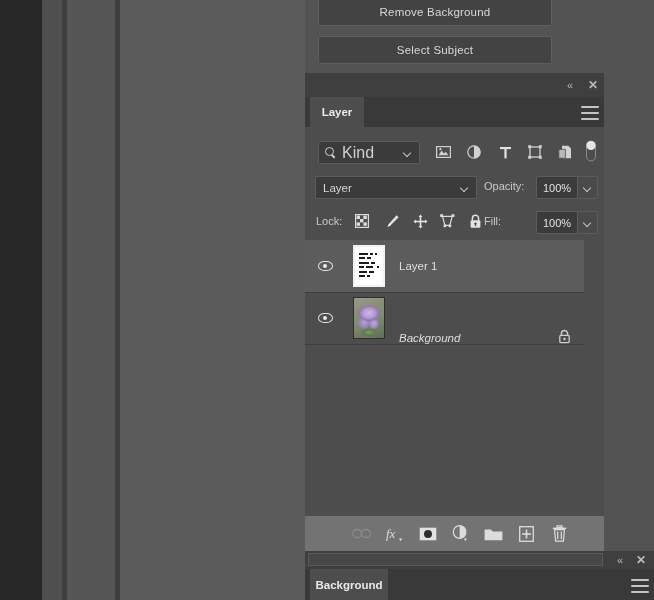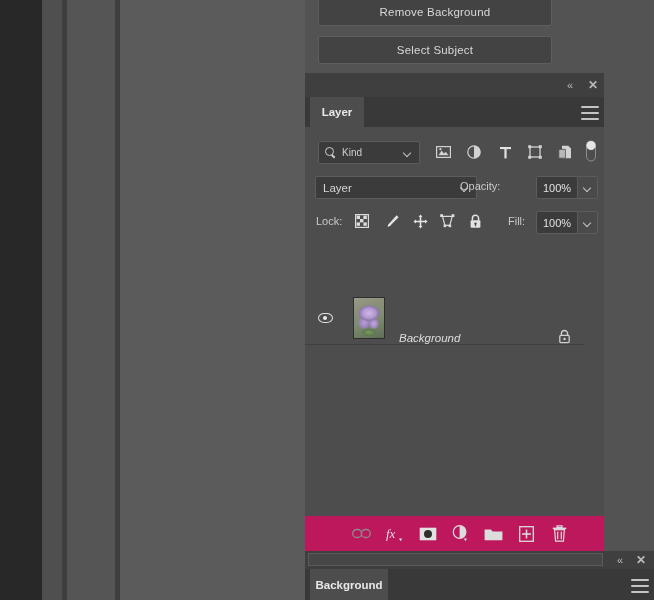--- a/index.html
+++ b/index.html
@@ -74,21 +74,21 @@
   }
   #search-icon{margin-left:6px;width:11px;height:11px;position:relative;flex:none;}
   #search-icon::before{
     content:"";position:absolute;left:0;top:0;width:7px;height:7px;
     border:1.5px solid #cdcdcd;border-radius:50%;
   }
   #search-icon::after{
     content:"";position:absolute;left:7px;top:7px;width:4px;height:1.5px;
     background:#cdcdcd;transform:rotate(45deg);transform-origin:left center;
   }
-  #kind-label{margin-left:6px;color:#cfcfcf;font-size:10px;}
+  #kind-label{margin-left:6px;color:#cfcfcf;font-size:16px;}
   #kind-caret{margin-left:auto;margin-right:7px;}
   .caret{
     width:8px;height:8px;position:relative;flex:none;
   }
   .caret::after{
     content:"";position:absolute;left:0;top:1px;width:5px;height:5px;
     border-left:1.6px solid #c6c6c6;border-bottom:1.6px solid #c6c6c6;
     transform:rotate(-45deg);
   }
   .filter-icon{position:absolute;top:143px;width:20px;height:18px;cursor:default;
@@ -102,21 +102,21 @@
 
   
   #blend-row{left:305px;top:172px;width:299px;height:30px;}
   #blend-select{
     left:315px;top:176px;width:160px;height:21px;
     background:#3b3b3b;border:1px solid #5c5c5c;border-radius:2px;
     display:flex;align-items:center;cursor:default;
   }
   #blend-value{margin-left:7px;color:#d6d6d6;font-size:11.5px;}
   #blend-caret{margin-left:auto;margin-right:7px;}
-  #opacity-label{left:460px;top:180px;color:#c9c9c9;font-size:11px;}
+  #opacity-label{left:484px;top:180px;color:#c9c9c9;font-size:11px;}
   #opacity-field{
     left:536px;top:176px;width:40px;height:21px;
     background:#3b3b3b;border:1px solid #5c5c5c;border-radius:2px;
     display:flex;align-items:center;justify-content:center;color:#e2e2e2;font-size:11px;cursor:default;
   }
   #opacity-stepper{
     left:577px;top:176px;width:19px;height:21px;
     background:#4a4a4a;border:1px solid #5c5c5c;border-radius:2px;
     display:flex;align-items:center;justify-content:center;cursor:default;
   }
@@ -124,21 +124,21 @@
   
   #lock-row{left:305px;top:203px;width:299px;height:34px;}
   #lock-label{left:316px;top:215px;color:#c9c9c9;font-size:11px;}
   .lock-icon{position:absolute;top:212px;width:20px;height:18px;cursor:default;
     display:flex;align-items:center;justify-content:center;color:#dcdcdc;}
   #lk-transparent{left:352px;}
   #lk-image{left:382px;}
   #lk-position{left:410px;}
   #lk-artboard{left:437px;}
   #lk-all{left:465px;}
-  #fill-label{left:508px;top:215px;color:#c9c9c9;font-size:11px;}
+  #fill-label{left:484px;top:215px;color:#c9c9c9;font-size:11px;}
   #fill-field{
     left:536px;top:211px;width:40px;height:21px;
     background:#3b3b3b;border:1px solid #5c5c5c;border-radius:2px;
     display:flex;align-items:center;justify-content:center;color:#e2e2e2;font-size:11px;cursor:default;
   }
   #fill-stepper{
     left:577px;top:211px;width:19px;height:21px;
     background:#4a4a4a;border:1px solid #5c5c5c;border-radius:2px;
     display:flex;align-items:center;justify-content:center;cursor:default;
   }
@@ -183,21 +183,21 @@
       radial-gradient(ellipse 30% 12% at 50% 86%, #7f9a6a 0%, #5d7a4c 70%, rgba(90,120,70,0) 85%),
       linear-gradient(160deg, #9a9a86 0%, #8a8f78 28%, #7e8b72 55%, #6f7d63 78%, #5e6e55 100%);
   }
   .layer-name{
     margin-left:6px;color:#dedede;font-size:11.5px;flex:1;
   }
   .layer-name.italic{font-style:italic;}
   .row-lock{width:40px;display:flex;align-items:center;justify-content:center;flex:none;}
 
   
-  #layer-actions{left:305px;top:516px;width:299px;height:35px;background:#be185d;
+  #layer-actions{left:305px;top:516px;width:299px;height:35px;background:#737373;
     display:flex;align-items:center;}
   .act{width:33px;height:35px;display:flex;align-items:center;justify-content:center;cursor:default;color:#cfcfcf;}
   #act-link{margin-left:40px;color:#8a8a8a;}
 
   
   #hist-titlebar{left:305px;top:551px;width:349px;height:18px;background:#3f3f3f;}
   #hist-grip{left:308px;top:553px;width:295px;height:13px;background:#474747;border:1px solid #5a5a5a;box-sizing:border-box;}
   #hist-collapse{left:613px;top:554px;width:14px;height:12px;display:flex;align-items:center;justify-content:center;color:#bcbcbc;font-size:11px;cursor:default;}
   #hist-close{left:634px;top:554px;width:14px;height:12px;display:flex;align-items:center;justify-content:center;color:#bcbcbc;font-size:12px;font-weight:bold;cursor:default;}
   #hist-tabbar{left:305px;top:569px;width:349px;height:31px;background:#393939;}
@@ -347,20 +347,47 @@
 </div>
 
 <div class="abs" id="fill-label">Fill:</div>
 <div class="abs" id="fill-field">100%</div>
 <div class="abs" id="fill-stepper">
   <span class="caret"></span>
 </div>
 
 <div class="abs" id="layer-list">
 
+  <div class="layer-row selected" style="top:0;">
+    <div class="eye-cell">
+      <span class="eye"></span>
+    </div>
+    <div class="thumb-wrap">
+      <div class="thumb selectedmark">
+        <div class="doc-marks">
+          <i style="left:4px;top:6px;width:9px;height:2px;"></i>
+          <i style="left:15px;top:6px;width:3px;height:2px;"></i>
+          <i style="left:20px;top:6px;width:2px;height:2px;"></i>
+          <i style="left:4px;top:10px;width:6px;height:2px;"></i>
+          <i style="left:12px;top:10px;width:4px;height:2px;"></i>
+          <i style="left:4px;top:15px;width:10px;height:2px;"></i>
+          <i style="left:16px;top:15px;width:4px;height:2px;"></i>
+          <i style="left:4px;top:19px;width:5px;height:2px;"></i>
+          <i style="left:11px;top:19px;width:7px;height:2px;"></i>
+          <i style="left:22px;top:19px;width:2px;height:2px;"></i>
+          <i style="left:4px;top:24px;width:8px;height:2px;"></i>
+          <i style="left:14px;top:24px;width:5px;height:2px;"></i>
+          <i style="left:4px;top:28px;width:6px;height:2px;"></i>
+          <i style="left:12px;top:28px;width:3px;height:2px;"></i>
+        </div>
+      </div>
+    </div>
+    <div class="layer-name">Layer 1</div>
+    <div class="row-lock"></div>
+  </div>
 
   <div class="layer-row" style="top:52px;align-items:flex-end;">
     <div class="eye-cell">
       <span class="eye"></span>
     </div>
     <div class="thumb-wrap">
       <div class="thumb">
         <div class="iris"></div>
       </div>
     </div>

